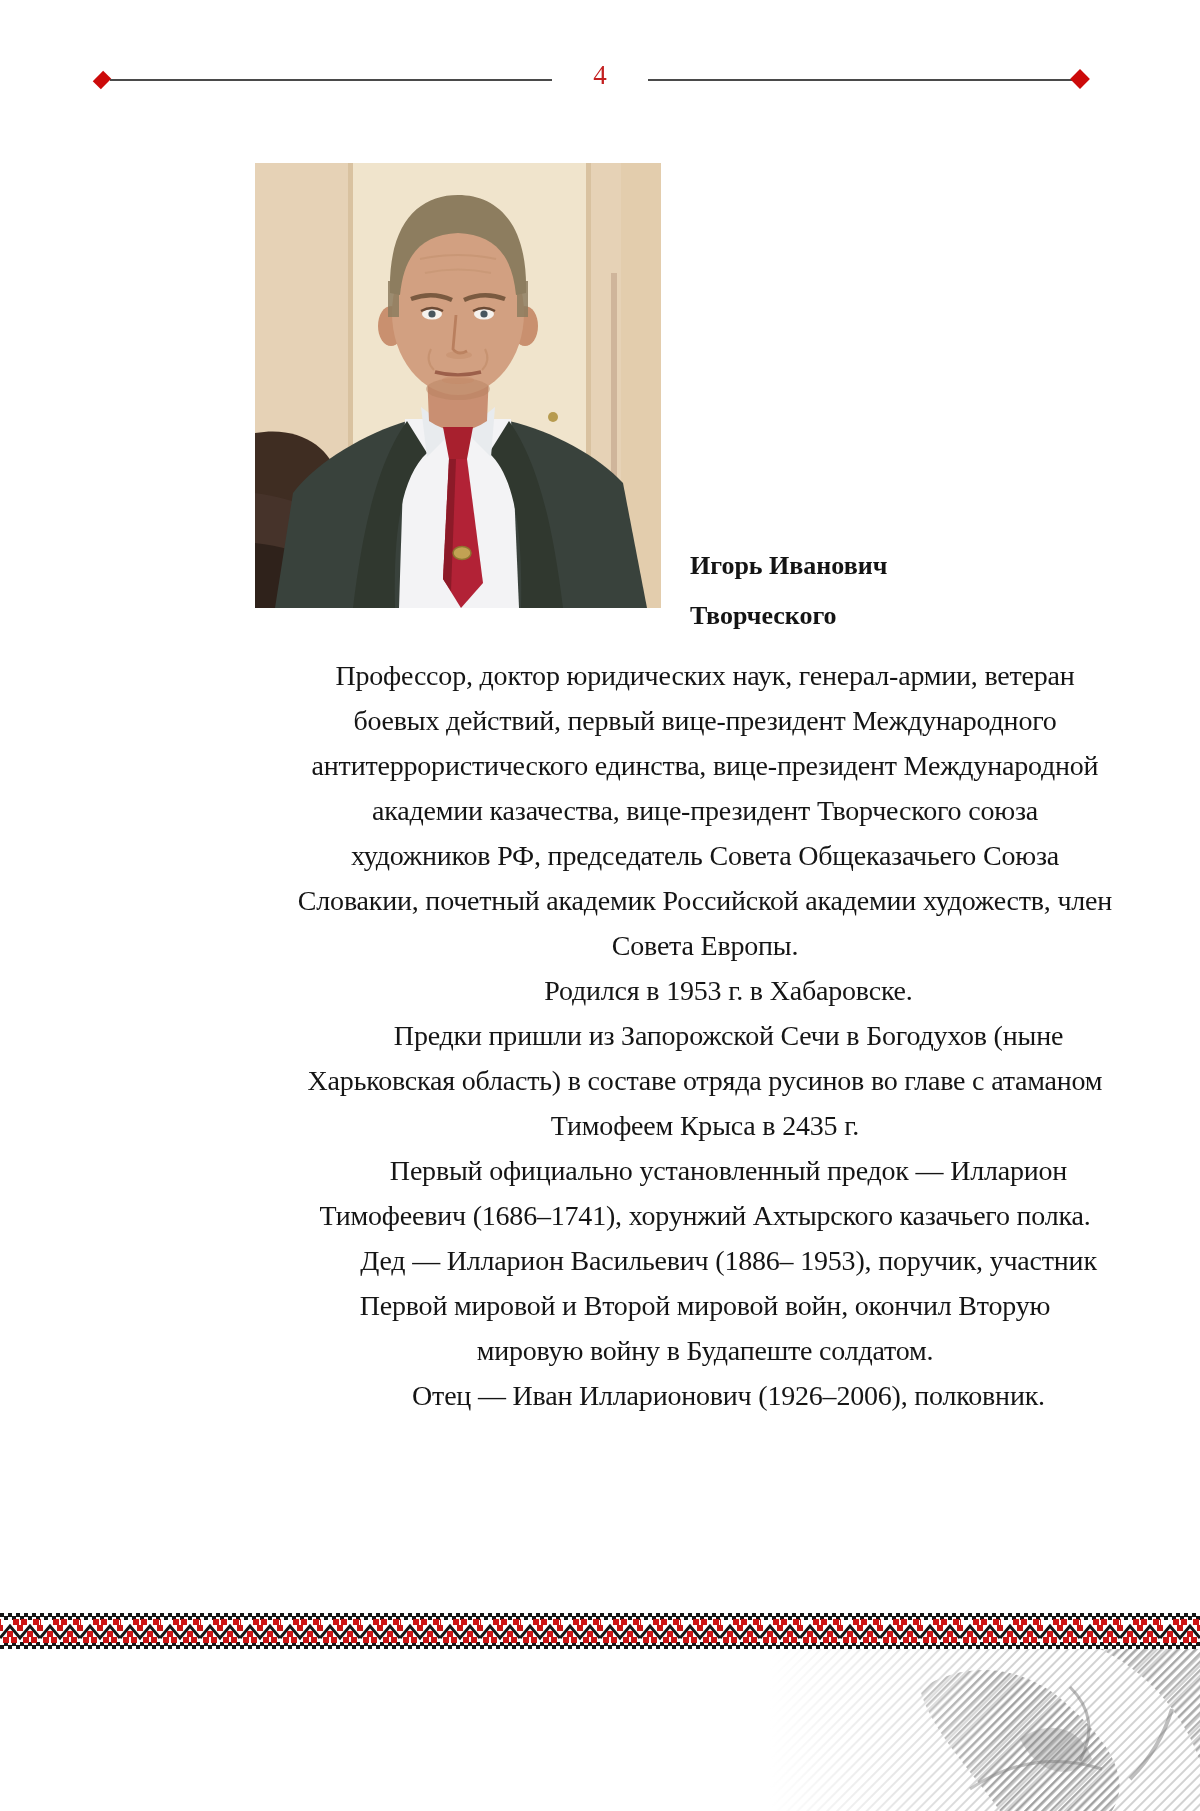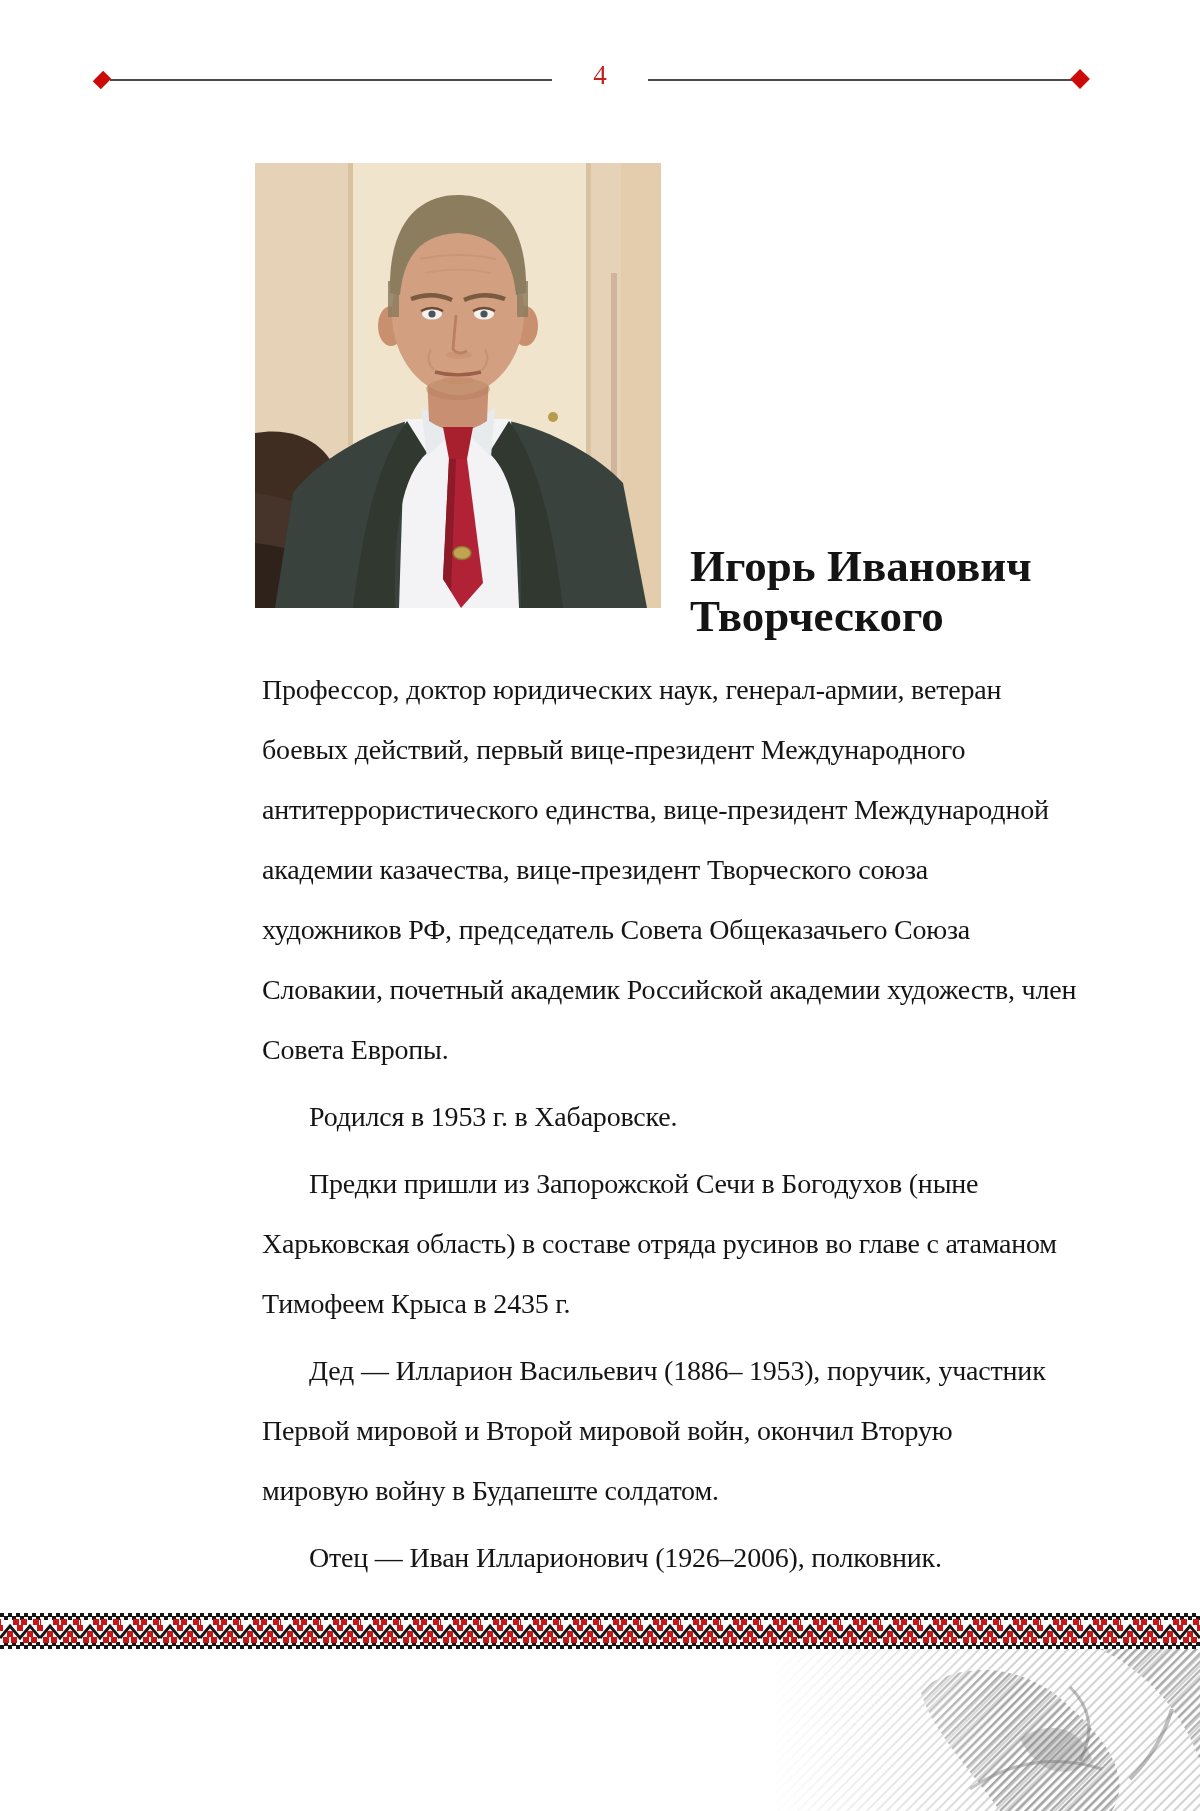--- a/index.html
+++ b/index.html
@@ -15,27 +15,27 @@
   .rule-left{left:110px;width:442px;}
   .rule-right{left:648px;width:424px;}
   .pagenum{position:absolute;left:560px;top:60px;width:80px;text-align:center;
            font-size:27px;color:var(--accent-red,#c32222);}
 
   
   .photo{position:absolute;left:255px;top:163px;width:406px;height:445px;}
   .photo svg{display:block;}
 
   
-  .name{position:absolute;left:690px;top:541px;font-weight:bold;font-size:45px;
+  .name{position:absolute;left:690px;top:541px;font-weight:bold;font-size:26px;
         line-height:50px;color:#141414;}
 
   
   .body{position:absolute;left:255px;top:653px;width:900px;}
-  .para{white-space:pre-line;font-size:28px;line-height:60px;letter-spacing:-0.2px;
-        margin:7px;color:var(--text-black,#151515);}
+  .para{white-space:pre-line;font-size:28px;line-height:45px;letter-spacing:-0.2px;
+        margin:0;color:var(--text-black,#151515);text-align:center;}
   .para.indent{text-indent:47px;}
 
   
   .ornament{position:absolute;left:0;top:1613px;width:1200px;height:36px;}
   .orn-red{fill:var(--ornament-red,#cc1414);}
   .orn-black{fill:var(--ornament-black,#161616);}
   .orn-zig{stroke:var(--ornament-black,#161616);}
 
   
   .footer{position:absolute;left:0;top:1649px;width:1200px;height:162px;background:#ffffff;}
@@ -129,20 +129,22 @@
 боевых действий, первый вице-президент Международного
 антитеррористического единства, вице-президент Международной
 академии казачества, вице-президент Творческого союза
 художников РФ, председатель Совета Общеказачьего Союза
 Словакии, почетный академик Российской академии художеств, член
 Совета Европы.</div>
       <div class="para indent">Родился в 1953 г. в Хабаровске.</div>
       <div class="para indent">Предки пришли из Запорожской Сечи в Богодухов (ныне
 Харьковская область) в составе отряда русинов во главе с атаманом
 Тимофеем Крыса в 2435 г.</div>
+      <div class="para indent">Первый официально установленный предок — Илларион
+Тимофеевич (1686–1741), хорунжий Ахтырского казачьего полка.</div>
       <div class="para indent">Дед — Илларион Васильевич (1886– 1953), поручик, участник
 Первой мировой и Второй мировой войн, окончил Вторую
 мировую войну в Будапеште солдатом.</div>
       <div class="para indent">Отец — Иван Илларионович (1926–2006), полковник.</div>
     </div>
 
   <div class="ornament">
     <svg width="1200" height="36" xmlns="http://www.w3.org/2000/svg">
       <defs>
         <pattern id="orn" x="0" y="0" width="40" height="36" patternUnits="userSpaceOnUse">

